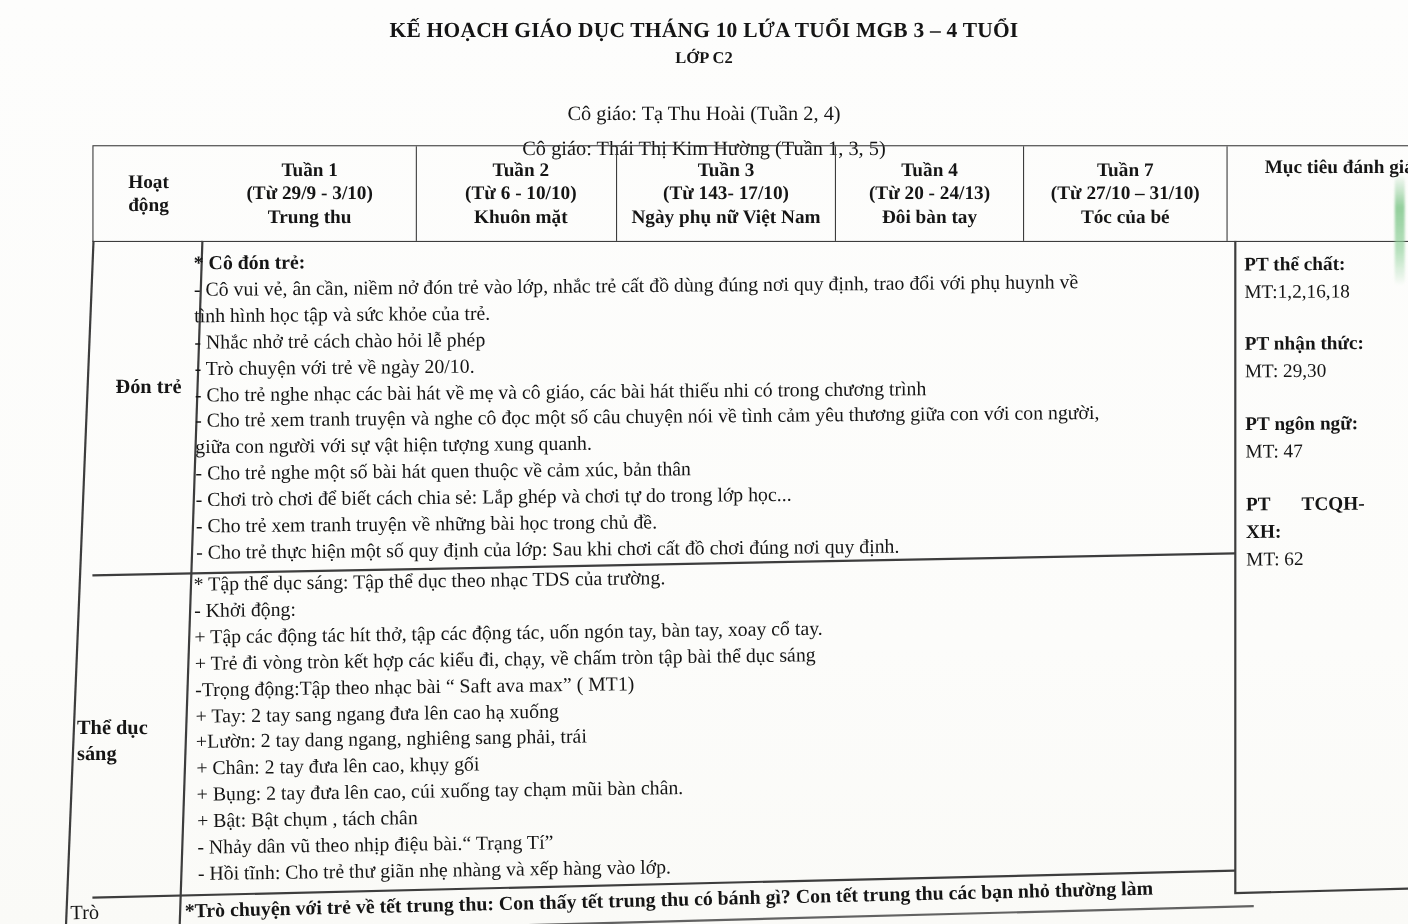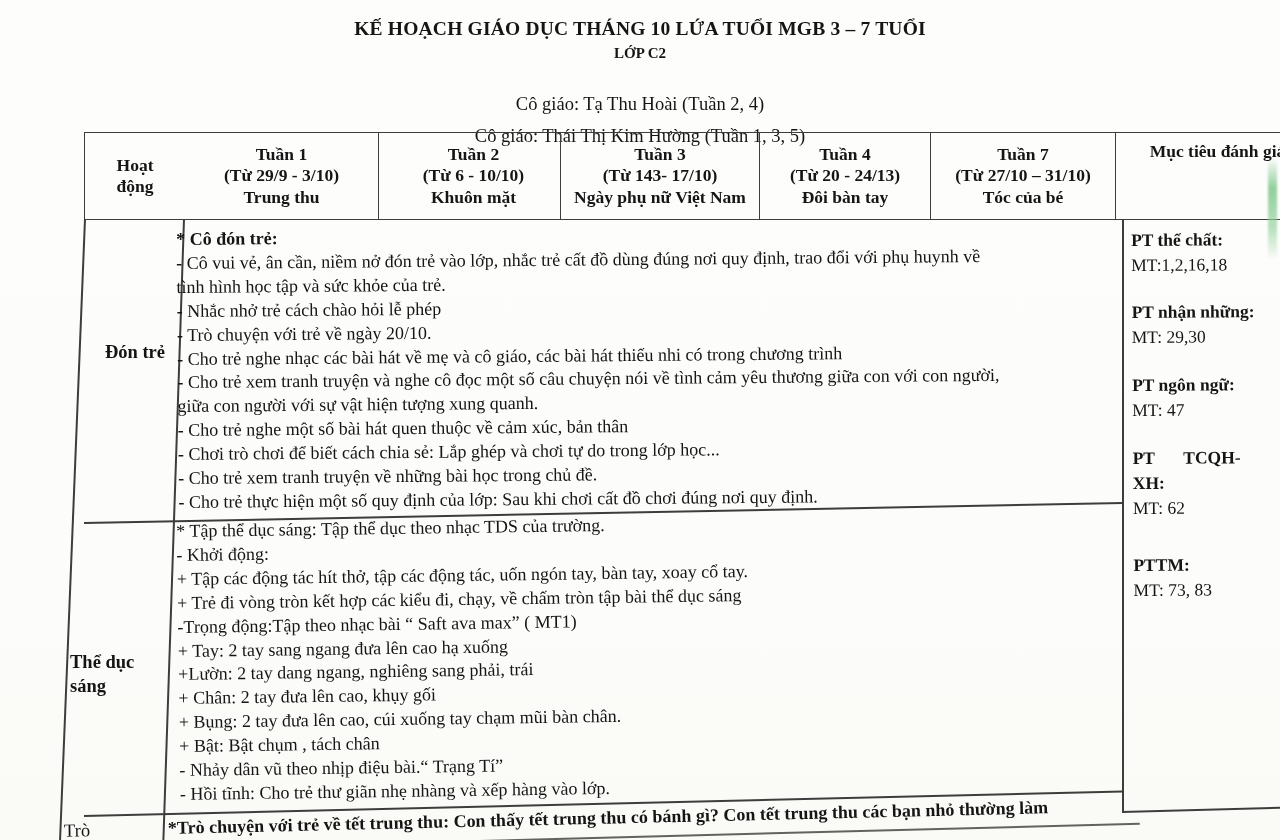--- a/index.html
+++ b/index.html
@@ -71,21 +71,21 @@
     background:linear-gradient(180deg,rgba(141,210,154,0) 0%,rgba(120,195,132,.8) 30%,rgba(150,212,160,.65) 70%,rgba(141,210,154,0) 100%);
     filter:blur(1px);
   }
 </style>
 </head>
 <body>
 
 <div class="page">
 
   <div class="title-block">
-    <div class="t1">KẾ HOẠCH GIÁO DỤC THÁNG 10 LỨA TUỔI MGB 3 – 7 TUỔI</div>
+    <div class="t1">KẾ HOẠCH GIÁO DỤC THÁNG 10 LỨA TUỔI MGB 3 – 4 TUỔI</div>
     <div class="t2">LỚP C2</div>
     <div class="t3">Cô giáo: Thái Thị Kim Hường (Tuần 1, 3, 5)</div>
     <div class="t4">Cô giáo: Tạ Thu Hoài (Tuần 2, 4)</div>
   </div>
 
   <div class="hdr">
     <div class="hcell hcell-activity">
       <span style="width:62px;">Hoạt động</span>
     </div>
     <span style="display:contents;"><div class="hcell" style="width: 193px; flex: 0 0 auto;">
@@ -157,32 +157,28 @@
   <div class="rc3">
       <div class="tline b">*Trò chuyện với trẻ về tết trung thu: Con thấy tết trung thu có bánh gì? Con tết trung thu các bạn nhỏ thường làm</div>
     </div>
 
   <div class="goals">
       <div class="goal-block">
         <div class="goal-title">PT thể chất:</div>
         <div class="goal-mt">MT:1,2,16,18</div>
       </div>
       <div class="goal-block">
-        <div class="goal-title">PT nhận những:</div>
+        <div class="goal-title">PT nhận thức:</div>
         <div class="goal-mt">MT: 29,30</div>
       </div>
       <div class="goal-block">
         <div class="goal-title">PT ngôn ngữ:</div>
         <div class="goal-mt">MT: 47</div>
       </div>
       <div class="goal-block">
         <div class="goal-title justify">PT TCQH-XH:</div>
         <div class="goal-mt">MT: 62</div>
       </div>
-      <div class="goal-block">
-        <div class="goal-title">PTTM:</div>
-        <div class="goal-mt">MT: 73, 83</div>
-      </div>
     </div>
 
   <div class="hl-mark"></div>
 
 </div>
 
 </body></html>

